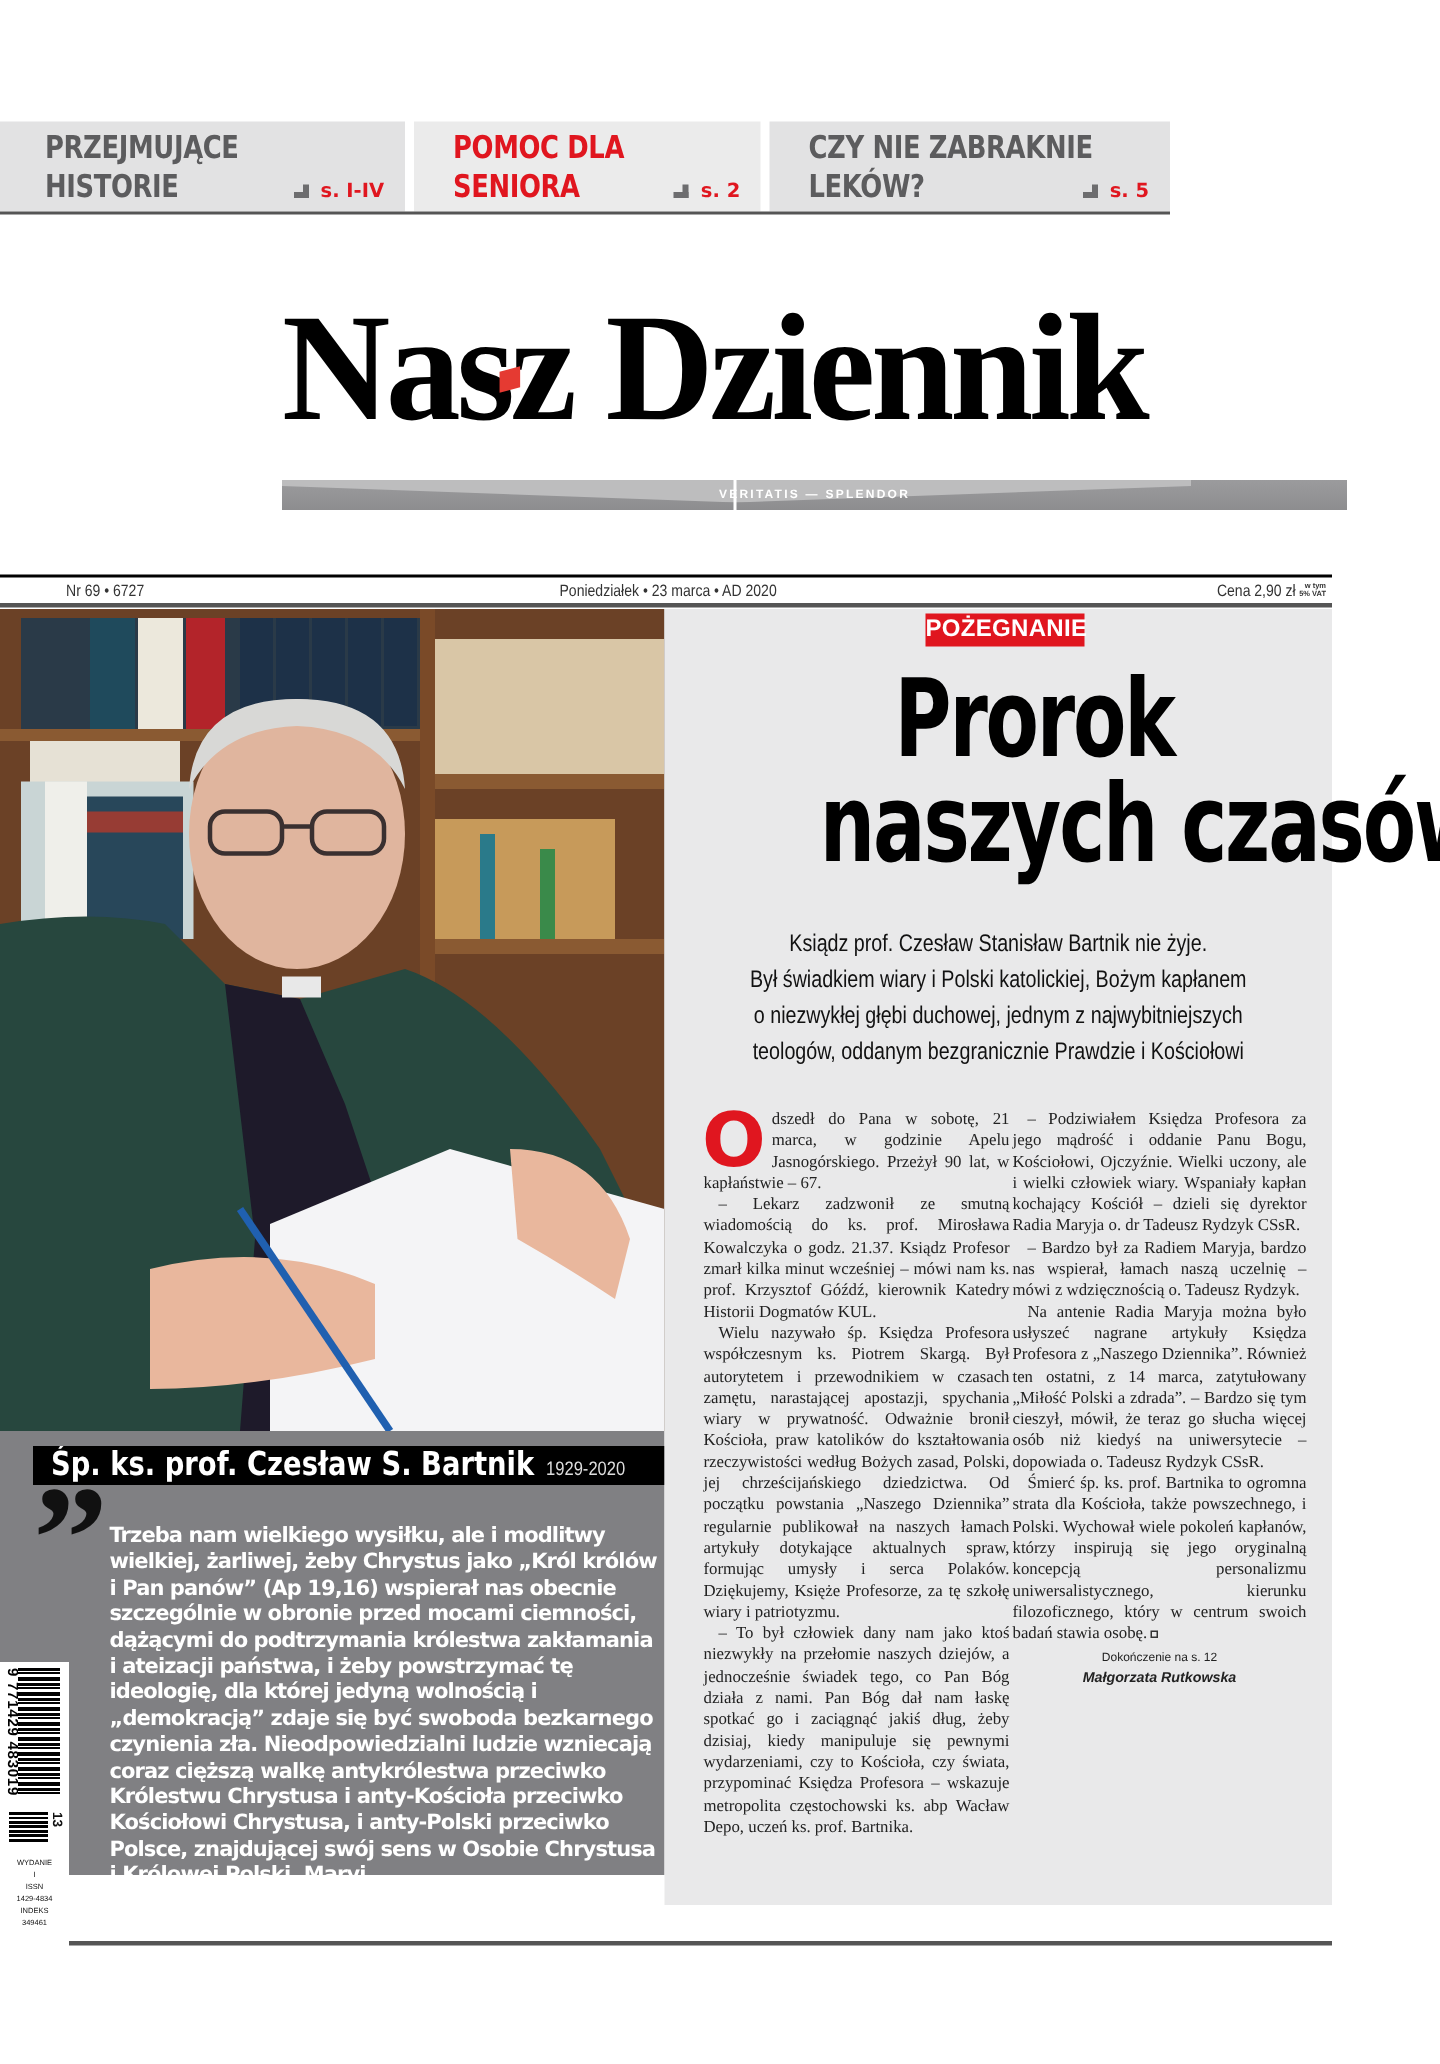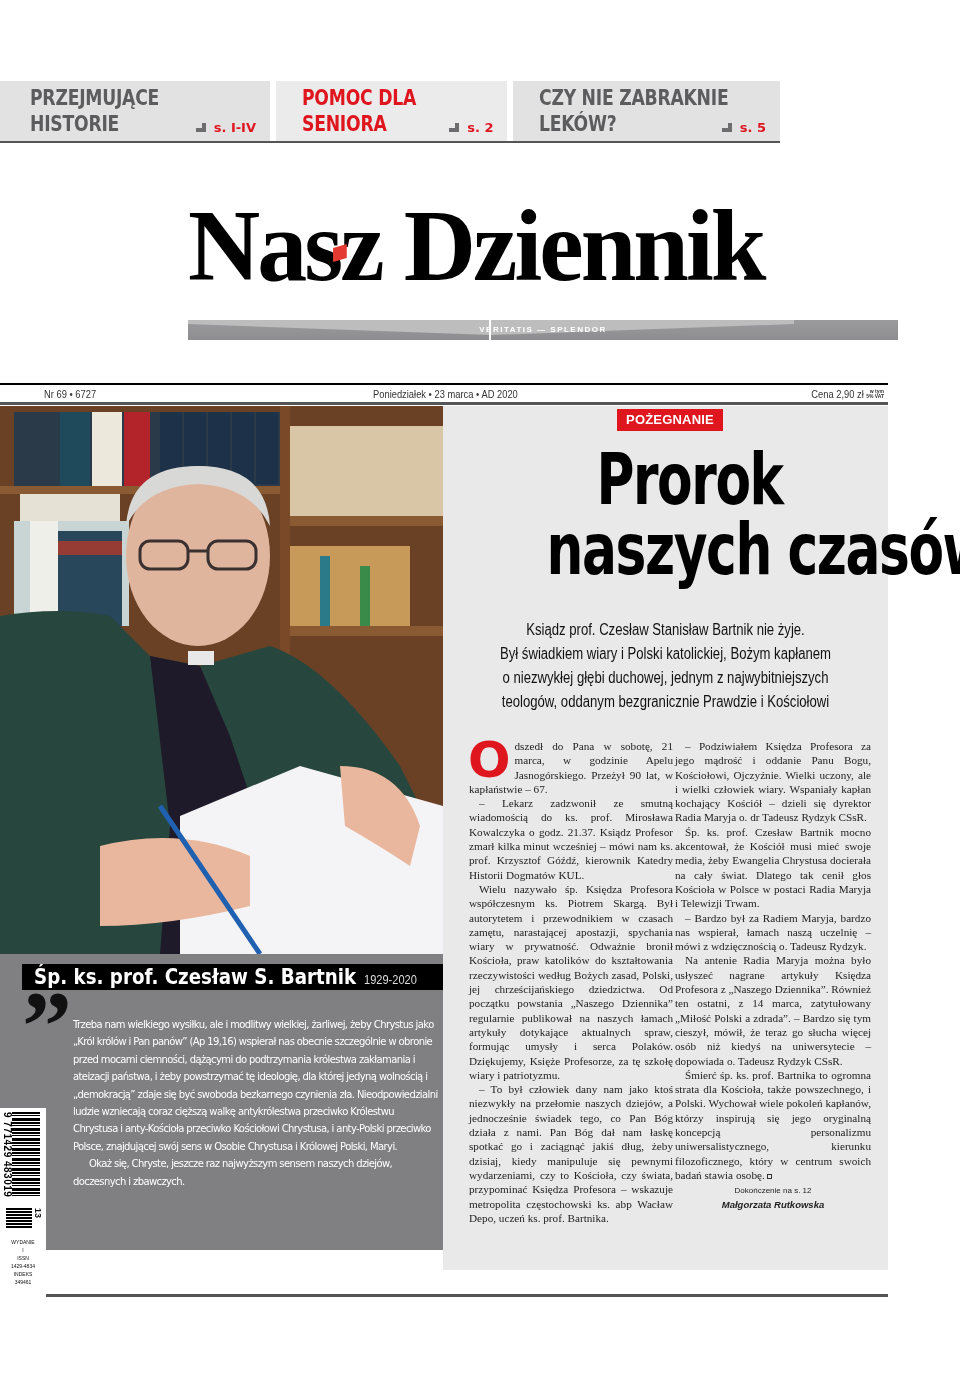--- a/index.html
+++ b/index.html
@@ -39,35 +39,35 @@
   
   .photo { position: absolute; left: 0; top: 406px; width: 443px; height: 548px; overflow: hidden; background: #5a4030; }
   .photo svg { display: block; }
 
   
   .quote-box { position: absolute; left: 0; top: 954px; width: 443px; height: 296px; background: #808083; }
   .quote-name { position: absolute; left: 22px; top: 10px; height: 26px; width: 421px; background: #000; color: #fff; display: flex; align-items: baseline; padding-left: 12px; white-space: nowrap; overflow: hidden; }
   .quote-name .name { font-family: "DejaVu Sans", sans-serif; font-weight: bold; font-size: 22px; line-height: 26px; transform: scaleX(0.83); transform-origin: left center; display: inline-block; margin-right: -58px; }
   .quote-name .years { font-size: 13px; line-height: 26px; transform: scaleX(0.85); transform-origin: left center; display: inline-block; color: #ddd; margin-left: 0; }
   .quote-mark { position: absolute; left: 22px; top: 22px; font-family: "Liberation Serif", serif; font-weight: bold; font-size: 100px; line-height: 100px; color: #111; }
-  .quote-text { position: absolute; left: 73px; top: 62px; width: 368px; font-family: "DejaVu Sans", sans-serif; font-weight: normal; font-size: 10px; line-height: 17.4px; color: #ffffff; letter-spacing: -0.6px; }
+  .quote-text { position: absolute; left: 73px; top: 62px; width: 368px; font-family: "DejaVu Sans", sans-serif; font-weight: bold; font-size: 14px; line-height: 17.4px; color: #ffffff; letter-spacing: -0.6px; }
   .quote-text p { margin: 0; }
   .quote-text p + p { text-indent: 16px; }
 
   
   .barcode { position: absolute; left: 0; top: 1108px; width: 46px; height: 190px; background: #fff; }
   .barcode .digits { position: absolute; left: 2px; top: 4px; width: 10px; font-size: 10px; font-weight: bold; writing-mode: vertical-rl; line-height: 10px; color: #000; letter-spacing: 0.5px; }
   .barcode .bars { position: absolute; left: 12px; top: 4px; width: 28px; height: 84px; background: repeating-linear-gradient(180deg, #000 0 2px, #fff 2px 3px, #000 3px 4px, #fff 4px 6px, #000 6px 9px, #fff 9px 10px); }
   .barcode .addon { position: absolute; left: 6px; top: 100px; width: 26px; height: 20px; background: repeating-linear-gradient(180deg, #000 0 2px, #fff 2px 3px); }
   .barcode .addon-num { position: absolute; left: 33px; top: 100px; font-size: 9px; font-weight: bold; writing-mode: vertical-rl; }
   .barcode .meta { position: absolute; left: 2px; top: 130px; width: 42px; font-size: 5px; line-height: 8px; text-align: center; color: #111; }
 
   
   .article { position: absolute; left: 443px; top: 406px; width: 445px; height: 864px; background: #e9e9ea; }
-  .kicker { position: absolute; left: 174px; top: 3px; width: 106px; height: 22px; background: #e0161f; color: #fff; font-weight: bold; font-size: 13px; line-height: 22px; text-align: center; letter-spacing: 0.2px; }
+  .kicker { position: absolute; left: 174px; top: 3px; width: 106px; height: 22px; background: #e0161f; color: #fff; font-weight: bold; font-size: 16px; line-height: 22px; text-align: left; letter-spacing: 0.2px; }
   .headline { position: absolute; left: 0; top: 38px; width: 445px; text-align: center; font-family: "DejaVu Sans", sans-serif; font-weight: bold; font-size: 72px; line-height: 70px; color: #000; letter-spacing: -2px; padding-left: 48px; }
   .headline span { display: block; transform: scaleX(0.72); transform-origin: center top; white-space: nowrap; }
   .lead { position: absolute; left: 0; top: 212px; width: 445px; text-align: center; font-size: 16px; line-height: 24px; color: #111; }
   .lead span { display: block; transform: scaleX(0.82); white-space: nowrap; }
 
   .col { position: absolute; top: 333px; width: 204px; font-family: "Liberation Serif", serif; font-size: 11.2px; line-height: 14.3px; color: #222; text-align: justify; hyphens: manual; }
   .col p { text-indent: 10px; margin: 0; }
   .col1 { left: 26px; }
   .col2 { left: 232px; width: 196px; }
   .dropcap { float: left; font-family: "DejaVu Sans", sans-serif; font-weight: bold; font-size: 50px; line-height: 42px; color: #e0161f; margin: 0 4px -2px -1px; text-indent: 0; }
@@ -223,21 +223,20 @@
 
   <div class="col col1">
     <p class="first"><span class="dropcap">O</span><span>dszedł do Pana w sobotę, 21 marca, w godzinie Apelu Jasnogórskiego. Przeżył 90 lat, w kapłaństwie – 67.</span></p>
     <p>– Lekarz zadzwonił ze smutną wiadomością do ks. prof. Mirosława Kowalczyka o godz. 21.37. Ksiądz Profesor zmarł kilka minut wcześniej – mówi nam ks. prof. Krzysztof Góźdź, kierownik Katedry Historii Dogmatów KUL.</p>
     <p>Wielu nazywało śp. Księdza Profesora współczesnym ks. Piotrem Skargą. Był autorytetem i przewodnikiem w czasach zamętu, narastającej apostazji, spychania wiary w prywatność. Odważnie bronił Kościoła, praw katolików do kształtowania rzeczywistości według Bożych zasad, Polski, jej chrześcijańskiego dziedzictwa. Od początku powstania „Naszego Dziennika” regularnie publikował na naszych łamach artykuły dotykające aktualnych spraw, formując umysły i serca Polaków. Dziękujemy, Księże Profesorze, za tę szkołę wiary i patriotyzmu.</p>
     <p>– To był człowiek dany nam jako ktoś niezwykły na przełomie naszych dziejów, a jednocześnie świadek tego, co Pan Bóg działa z nami. Pan Bóg dał nam łaskę spotkać go i zaciągnąć jakiś dług, żeby dzisiaj, kiedy manipuluje się pewnymi wydarzeniami, czy to Kościoła, czy świata, przypominać Księdza Profesora – wskazuje metropolita częstochowski ks. abp Wacław Depo, uczeń ks. prof. Bartnika.</p>
   </div>
 
   <div class="col col2">
     <p>– Podziwiałem Księdza Profesora za jego mądrość i oddanie Panu Bogu, Kościołowi, Ojczyźnie. Wielki uczony, ale i wielki człowiek wiary. Wspaniały kapłan kochający Kościół – dzieli się dyrektor Radia Maryja o. dr Tadeusz Rydzyk CSsR.</p>
-    <p>Śp. ks. prof. Czesław Bartnik mocno akcentował, że Kościół musi mieć swoje media, żeby Ewangelia Chrystusa docierała na cały świat. Dlatego tak cenił głos Kościoła w Polsce w postaci Radia Maryja i Telewizji Trwam.</p>
     <p>– Bardzo był za Radiem Maryja, bardzo nas wspierał, łamach naszą uczelnię – mówi z wdzięcznością o. Tadeusz Rydzyk.</p>
     <p>Na antenie Radia Maryja można było usłyszeć nagrane artykuły Księdza Profesora z „Naszego Dziennika”. Również ten ostatni, z 14 marca, zatytułowany „Miłość Polski a zdrada”. – Bardzo się tym cieszył, mówił, że teraz go słucha więcej osób niż kiedyś na uniwersytecie – dopowiada o. Tadeusz Rydzyk CSsR.</p>
     <p><span>Śmierć śp. ks. prof. Bartnika to ogromna strata dla Kościoła, także powszechnego, i Polski. Wychował wiele pokoleń kapłanów, którzy inspirują się jego oryginalną koncepcją personalizmu uniwersalistycznego, kierunku filozoficznego, który w centrum swoich badań stawia osobę.</span><span class="end-mark"></span></p>
     <div class="continued">Dokończenie na s. 12</div>
     <div class="author">Małgorzata Rutkowska</div>
   </div>
 </div>
 
 <div class="bottom-rule"></div>
 

